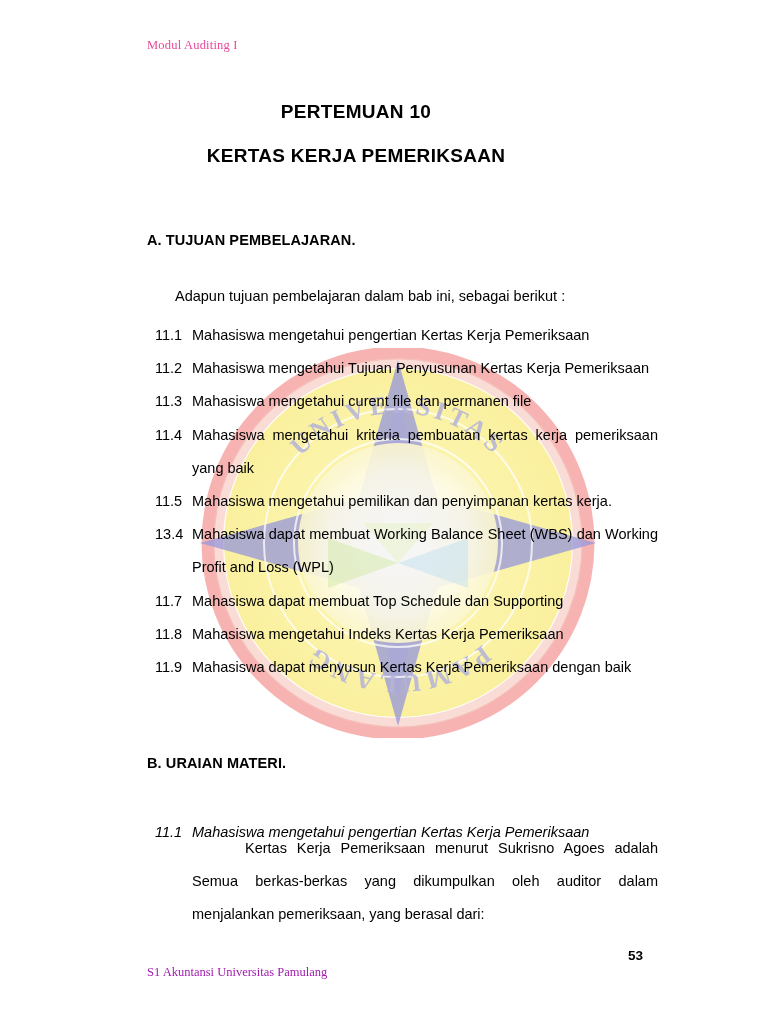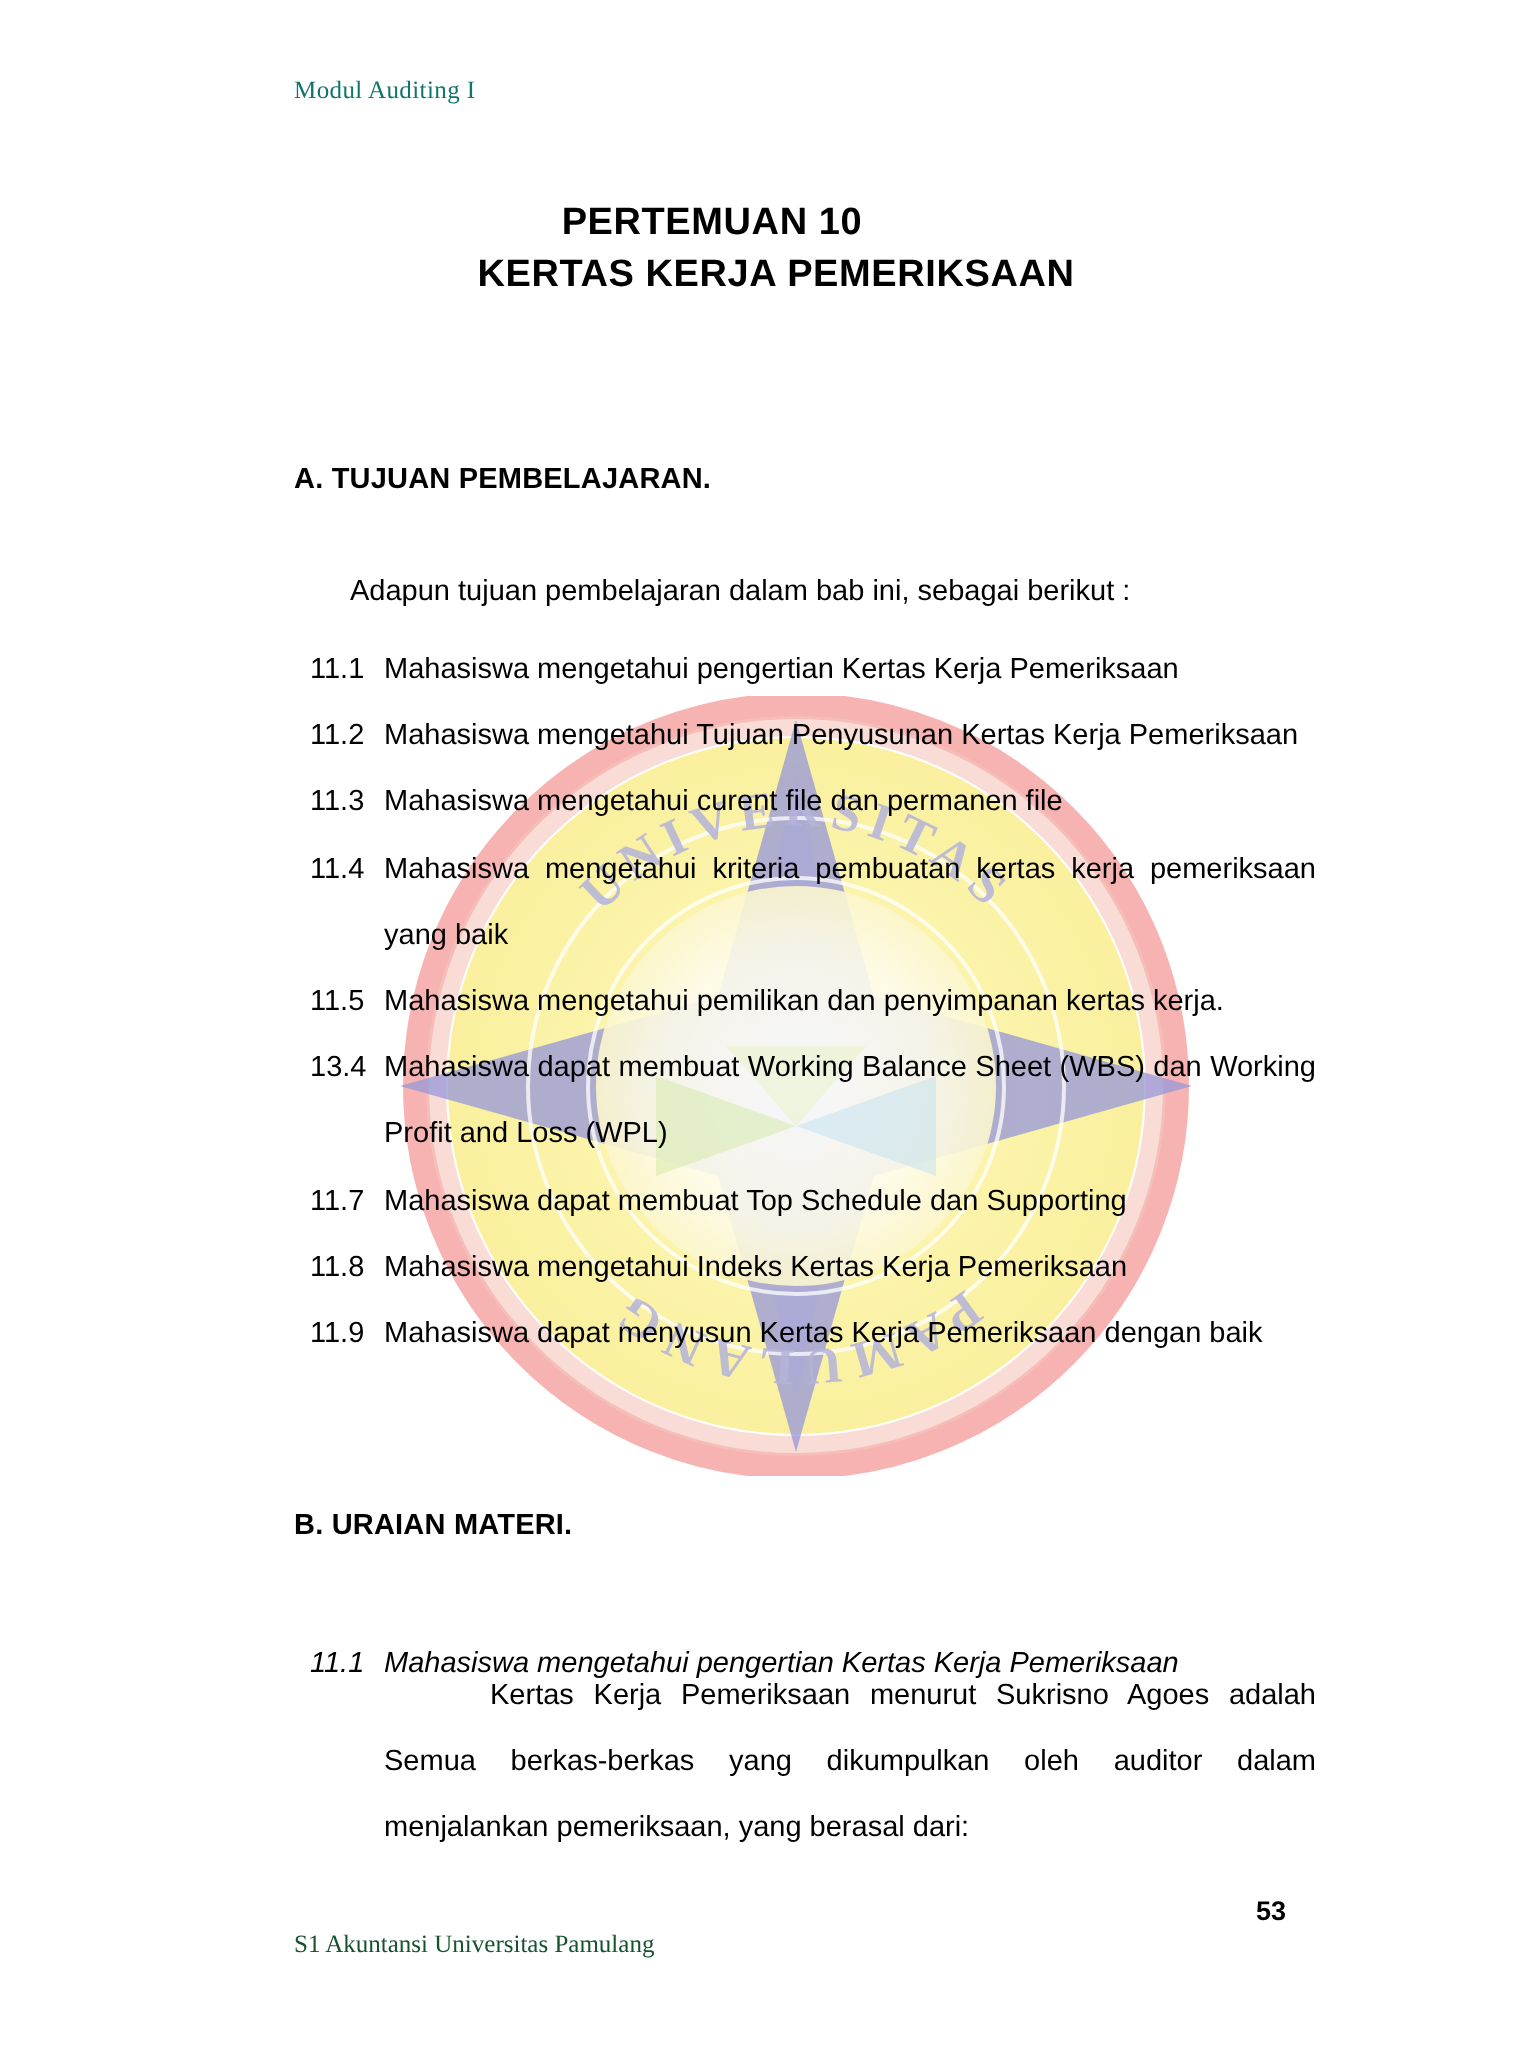--- a/index.html
+++ b/index.html
@@ -42,34 +42,34 @@
     z-index: 2;
   }
 
   .running-head {
     position: absolute;
     left: 147px;
     top: 38px;
     font-family: "Liberation Serif", serif;
     font-size: 12.5px;
     letter-spacing: 0.2px;
-    color: #0f766e;
+    color: #ec4899;
   }
 
   .doc-title {
     position: absolute;
     left: 0;
     width: 712px;
     text-align: center;
     font-weight: bold;
     font-size: 19px;
     letter-spacing: 0.3px;
   }
   .doc-title.t1 { top: 101px; }
-  .doc-title.t2 { top: 127px; margin-left: 32px; }
+  .doc-title.t2 { top: 145px; }
 
   .sec-head {
     position: absolute;
     left: 147px;
     font-weight: bold;
     font-size: 14.5px;
     letter-spacing: 0.1px;
   }
   .sec-head.a { top: 232px; }
   .sec-head.b { top: 755px; }
@@ -135,21 +135,21 @@
     text-indent: 53px;
     text-align-last: left;
   }
 
   .footer-left {
     position: absolute;
     left: 147px;
     top: 965px;
     font-family: "Liberation Serif", serif;
     font-size: 12.5px;
-    color: #14532d;
+    color: #a21caf;
   }
   .footer-page {
     position: absolute;
     left: 628px;
     top: 948px;
     font-size: 13.5px;
     font-weight: bold;
   }
 </style>
 </head>

